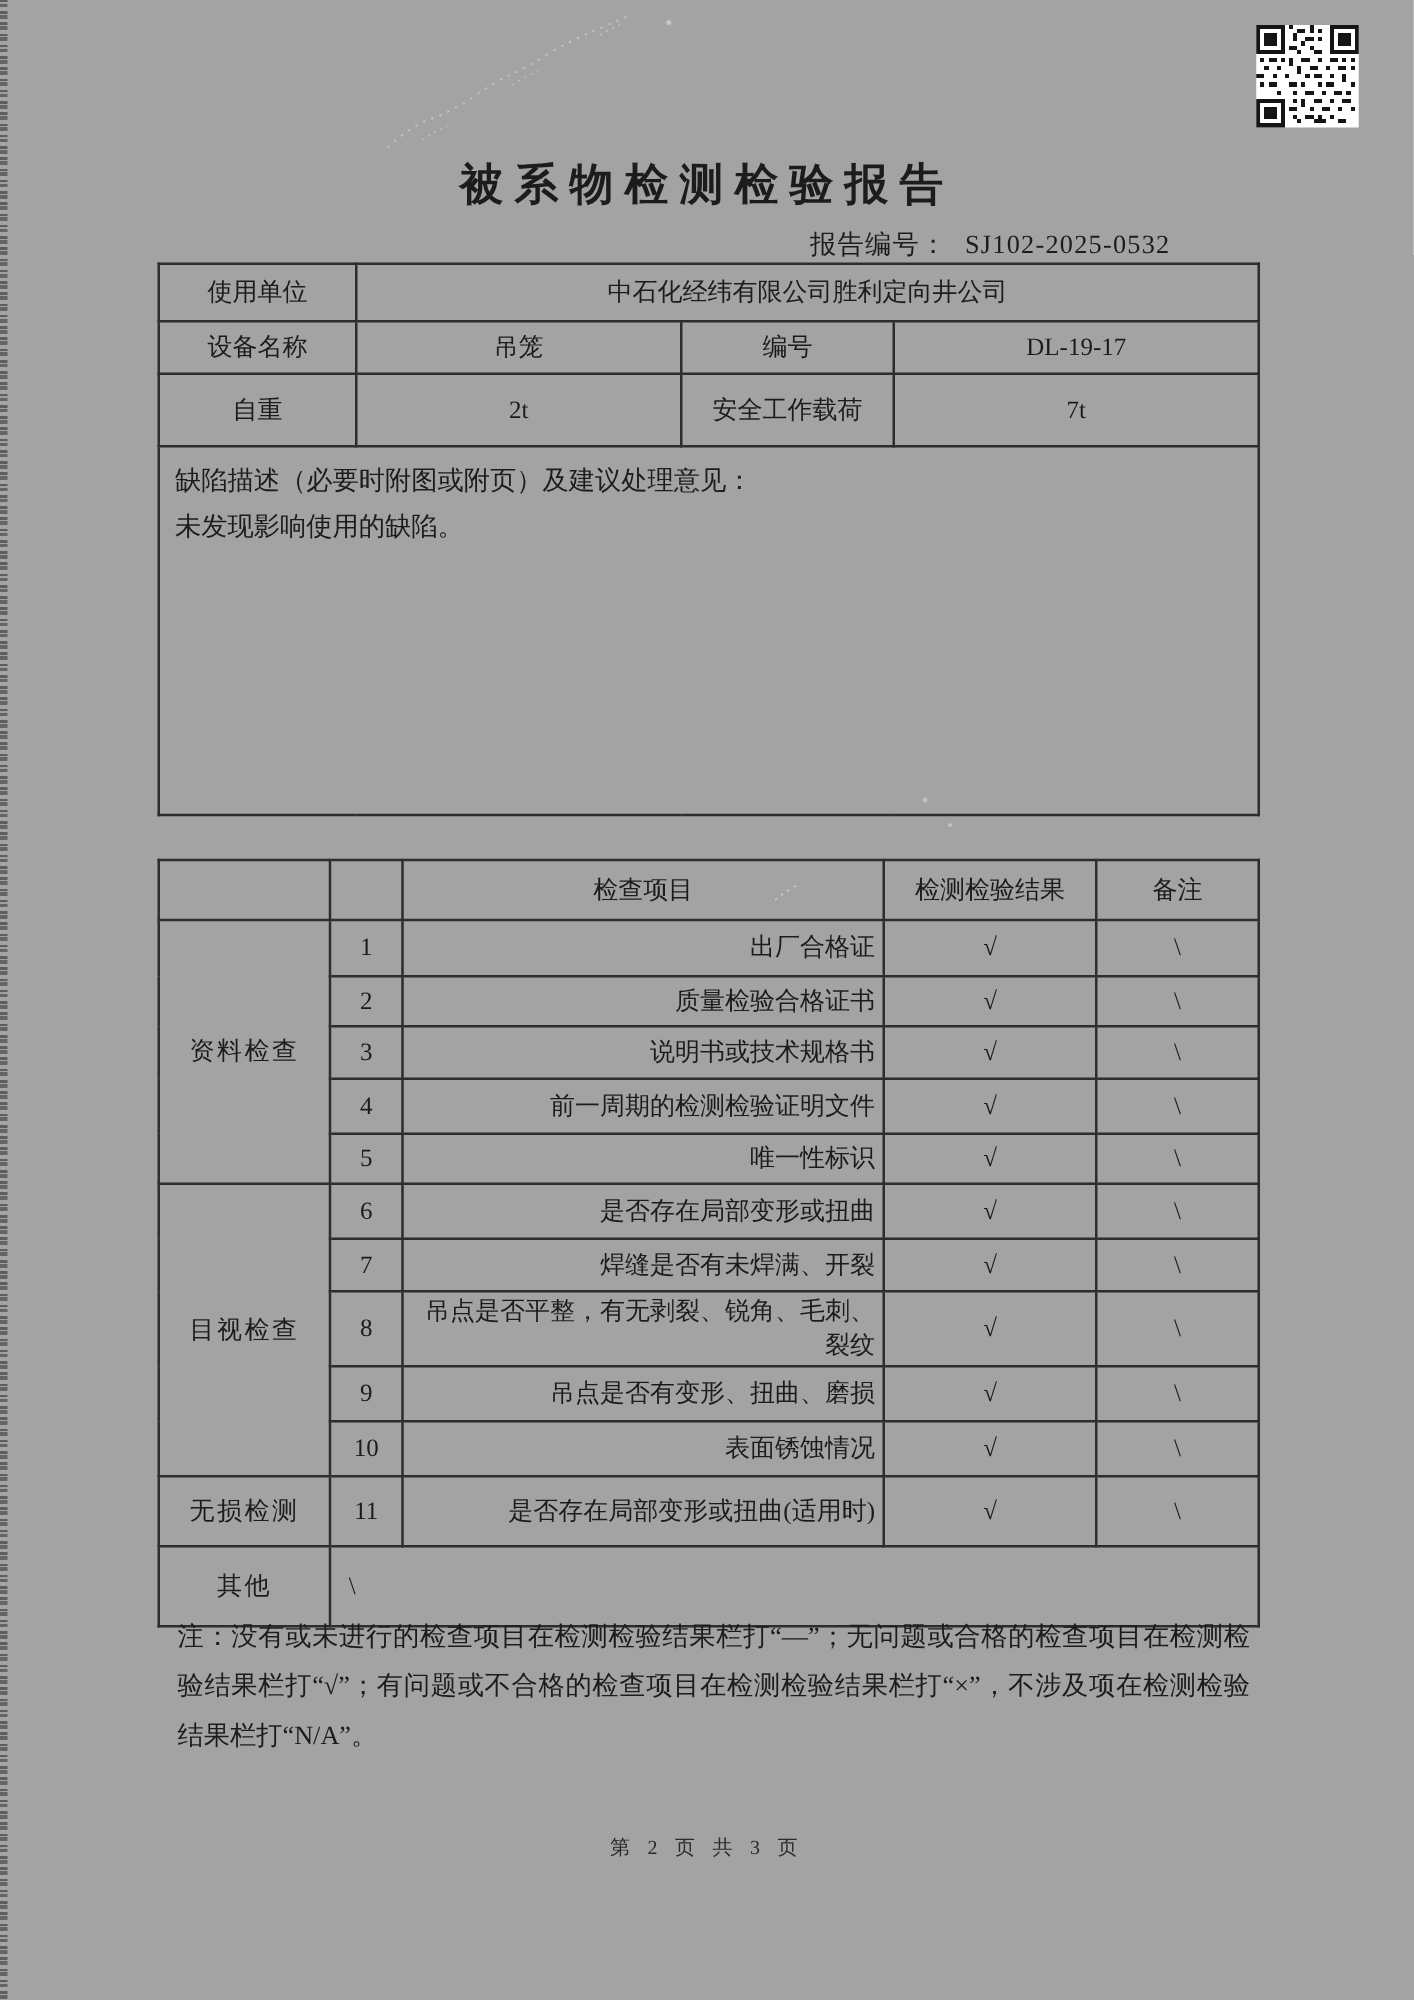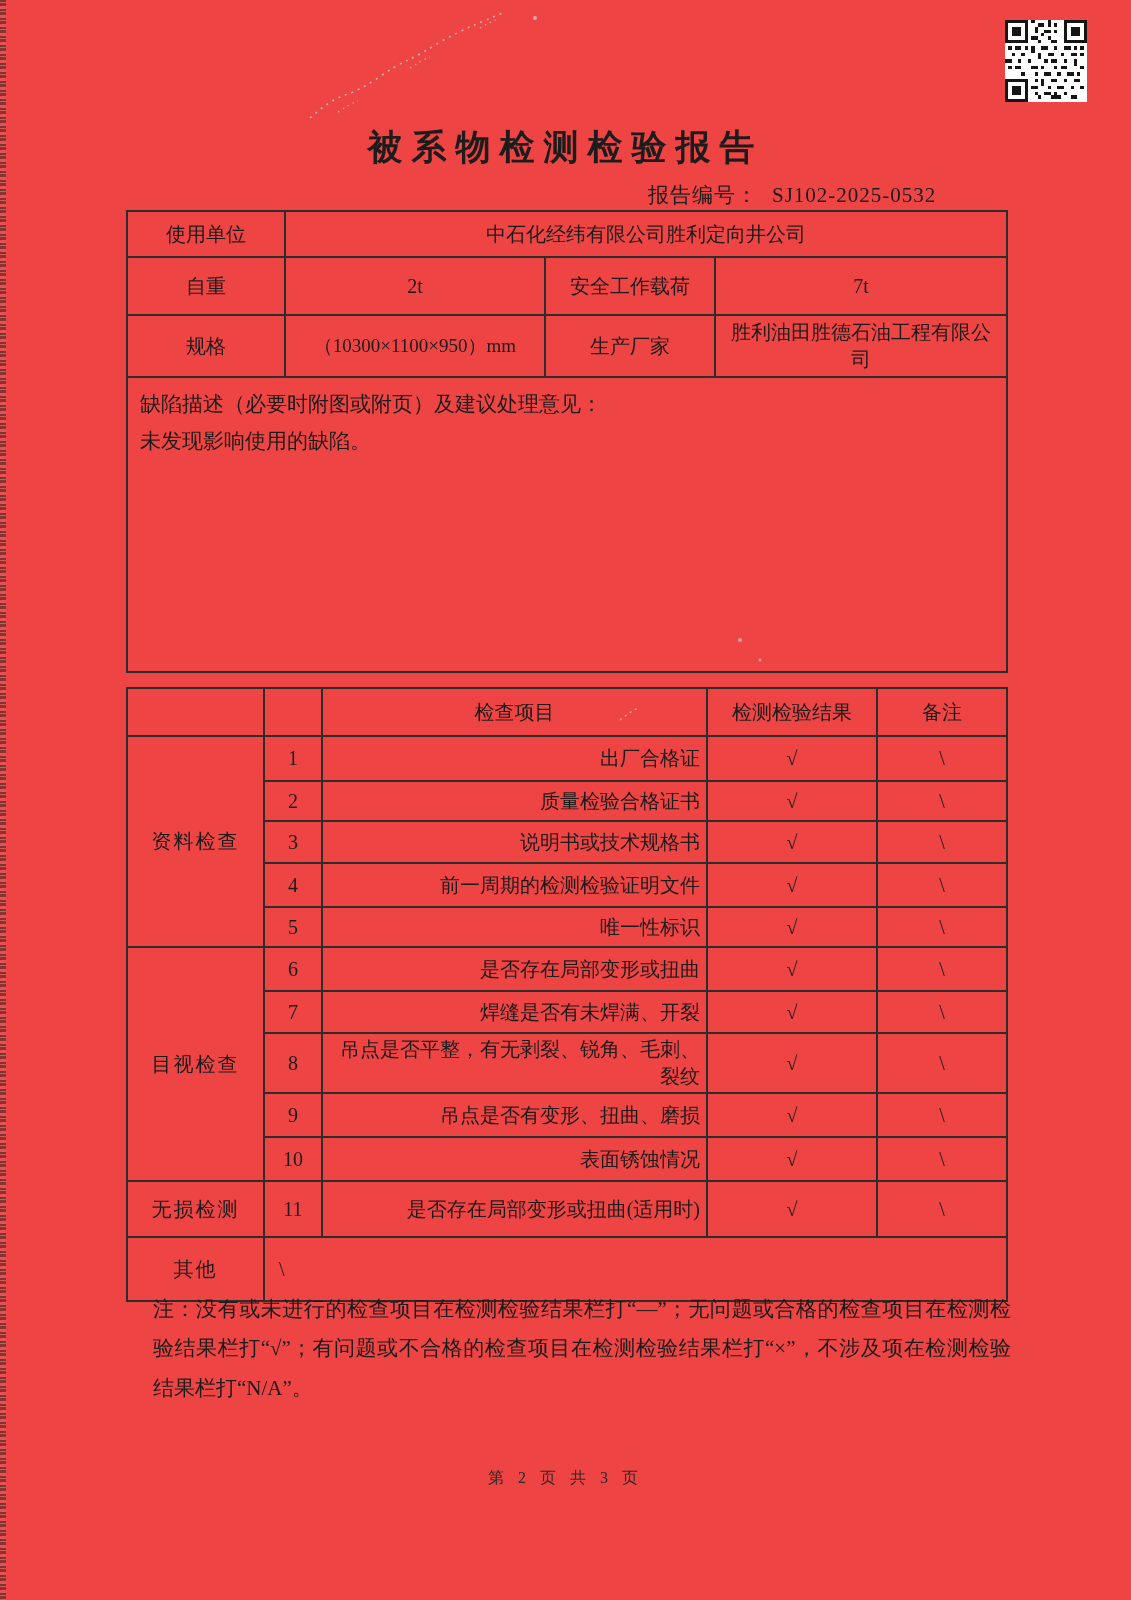--- a/index.html
+++ b/index.html
@@ -1,17 +1,17 @@
 <!DOCTYPE html>
 <html><head>
 <meta charset="utf-8">
 <style>
   html,body{margin:0;padding:0;background:#e8e8e8;}
   .page{
-    position:relative;width:1131px;height:1600px;background:#ef4444;
+    position:relative;width:1131px;height:1600px;background:#a3a3a3;
     font-family:"Liberation Serif","DejaVu Serif",serif;color:#1c1c1c;
     overflow:hidden;margin:0 auto;
   }
   
   .scan-edge{
     position:absolute;left:0;top:0;width:6px;height:1600px;
     background:repeating-linear-gradient(180deg,
       rgba(40,40,40,.75) 0 2px, rgba(140,140,140,.25) 2px 3px,
       rgba(25,25,25,.6) 3px 6px, rgba(170,170,170,.2) 6px 9px);
     opacity:.75;
@@ -42,21 +42,21 @@
   .t2{top:687px;width:880px;}
   .t2 .cc{width:137px;}
   .t2 .cn{width:58px;}
   .t2 .ci{width:385px;}
   .t2 .cr{width:170px;}
   .t2 .cm{width:130px;}
   .t2 .item{text-align:right;padding-left:10px;}
   .t2 .cat{letter-spacing:2px;}
   .t2 .other-val{text-align:left;padding-left:14px;}
   .note{
-    position:absolute;top:1290px;left:153px;width:858px;margin:0;
+    position:absolute;top:1290px;left:142px;width:858px;margin:0;
     font-size:21px;line-height:1.88;text-align:justify;
   }
   .footer{
     position:absolute;top:1468px;left:0;width:100%;
     text-align:center;font-size:16px;letter-spacing:5px;color:#2a2a2a;
   }
   .qr{position:absolute;top:20px;left:1005px;width:82px;height:82px;}
   .qr svg{width:100%;height:100%;shape-rendering:crispEdges;}
 </style>
 </head>
@@ -172,31 +172,31 @@
         <col class="c1">
         <col class="c2">
         <col class="c3">
         <col class="c4">
       </colgroup>
     <tbody>
         <tr style="height:46px;">
       <td>使用单位</td>
       <td colspan="3">中石化经纬有限公司胜利定向井公司</td>
     </tr>
+    <tr style="height:42px;">
+      <td>设备名称</td>
+      <td>吊笼</td>
+      <td>编号</td>
+      <td>DL-19-17</td>
+    </tr>
     <tr style="height:58px;">
       <td>自重</td>
       <td>2t</td>
       <td>安全工作载荷</td>
       <td>7t</td>
-    </tr>
-    <tr style="height:62px;">
-      <td>规格</td>
-      <td style="font-size:19px;">（10300×1100×950）mm</td>
-      <td>生产厂家</td>
-      <td>胜利油田胜德石油工程有限公司</td>
     </tr>
     <tr>
       <td colspan="4" class="defect-cell">
         <div>缺陷描述（必要时附图或附页）及建议处理意见：</div>
         <div>未发现影响使用的缺陷。</div>
       </td>
     </tr>
   </tbody>
     </table>
 

